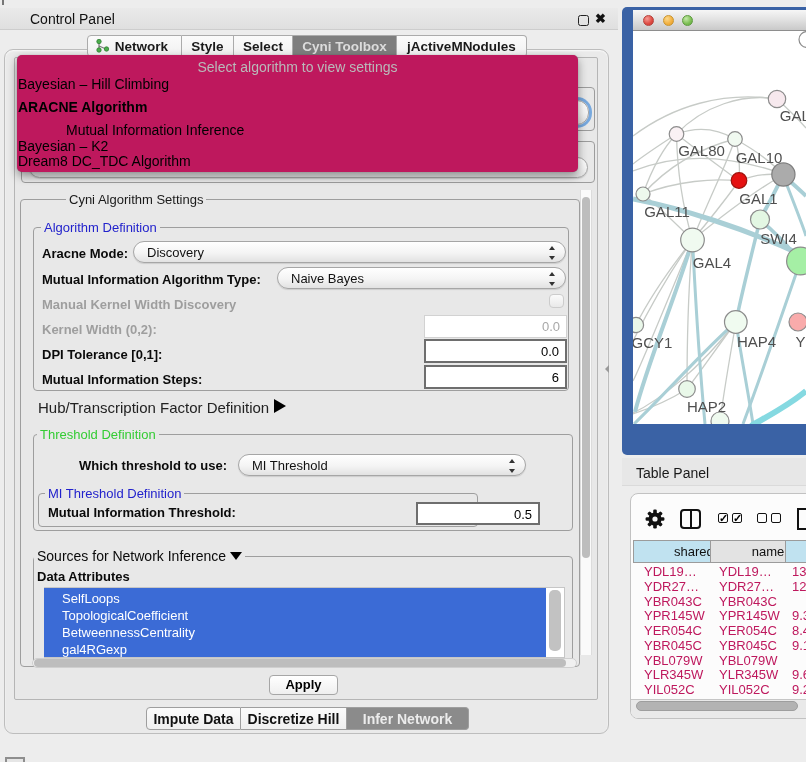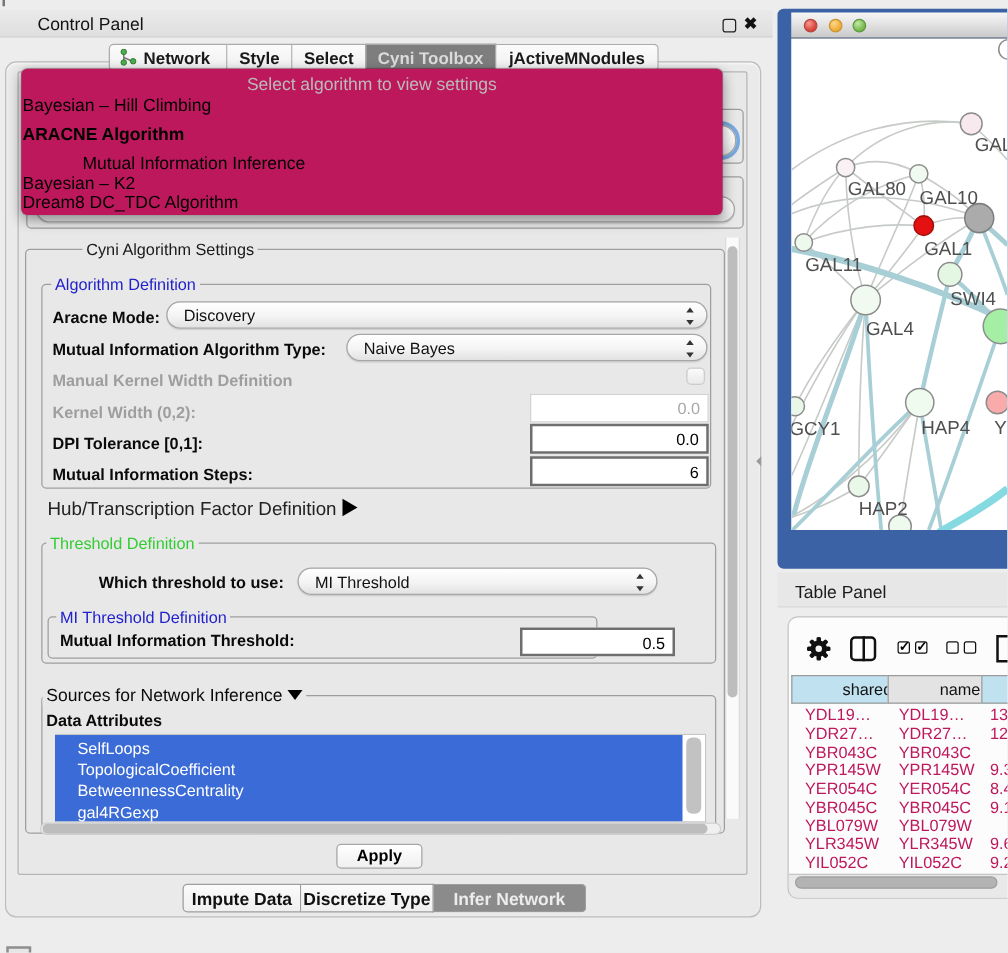--- a/index.html
+++ b/index.html
@@ -98,21 +98,21 @@
 <div class="lbl" style="left:42px;top:246px;">Aracne Mode:</div>
 <div class="combo" style="left:133px;top:241px;width:433px;">
     <span class="ct">Discovery</span>
     <span class="arrows"></span>
   </div>
 <div class="lbl" style="left:42px;top:272px;">Mutual Information Algorithm Type:</div>
 <div class="combo" style="left:277px;top:267px;width:289px;">
     <span class="ct">Naive Bayes</span>
     <span class="arrows"></span>
   </div>
-<div class="lbl dis" style="left:42px;top:297px;">Manual Kernel Width Definition</div>
+<div class="lbl dis" style="left:42px;top:297px;">Manual Kernel Width Discovery</div>
 <div class="abs" style="left:549px;top:294px;width:15px;height:14px;background:linear-gradient(#FBFBFB,#E9E9E9);border:1px solid #CCC;border-radius:4px;"></div>
 <div class="lbl dis" style="left:42px;top:322px;">Kernel Width (0,2):</div>
 <div class="inp" style="left:424px;top:315px;width:143px;height:23px;border:1px solid #D2D2D2;color:#A8A8A8;">0.0</div>
 <div class="lbl" style="left:42px;top:347px;">DPI Tolerance [0,1]:</div>
 <div class="inp" style="left:424px;top:339px;width:143px;height:24px;border:2px solid #6E6E6E;">0.0</div>
 <div class="lbl" style="left:42px;top:372px;">Mutual Information Steps:</div>
 <div class="inp" style="left:424px;top:365px;width:143px;height:24px;border:2px solid #6E6E6E;">6</div>
 
 <div class="abs" style="left:38px;top:399px;font-size:15px;color:#222;">Hub/Transcription Factor Definition</div>
 <div class="abs" style="left:274px;top:399px;width:0;height:0;border-left:12px solid #000;border-top:7.5px solid transparent;border-bottom:7.5px solid transparent;"></div>
@@ -139,21 +139,21 @@
 <div class="abs" style="left:44px;top:588px;width:502px;height:69px;background:#3B6BD6;"></div>
 <div class="abs" style="left:62px;top:590px;font-size:13px;color:#FFF;line-height:17px;">SelfLoops<br>TopologicalCoefficient<br>BetweennessCentrality<br>gal4RGexp</div>
 <div class="thumb" style="left:549px;top:590px;width:12px;height:61px;background:#C2C2C2;"></div>
 
 <div class="abs" style="left:32px;top:658px;width:545px;height:10px;background:#F0F0F0;border:1px solid #CFCFCF;border-radius:5px;"></div>
 <div class="thumb" style="left:34px;top:659px;width:532px;height:8px;background:#BDBDBD;"></div>
 
 <div class="abs" id="apply">Apply</div>
 
 <div class="btab" style="left:146px;width:95px;border-left:1px solid #9E9E9E;border-radius:4px 0 0 4px;">Impute Data</div>
-<div class="btab" style="left:241px;width:106px;">Discretize Type</div>
+<div class="btab" style="left:241px;width:106px;">Discretize Hill</div>
 <div class="btab" style="left:347px;width:122px;background:#8B8B8B;color:#ECECEC;border-radius:0 4px 4px 0;">Infer Network</div>
 
 <div class="abs" id="dd">
   <div class="hd">Select algorithm to view settings</div>
   <div class="it" style="top:20.5px;">Bayesian – Hill Climbing</div>
   <div class="it" style="top:44px;font-weight:bold;text-align:right;">ARACNE Algorithm</div>
   <div class="it" style="top:67px;padding-left:48px;">Mutual Information Inference</div>
   <div class="it" style="top:82.5px;">Bayesian – K2</div>
   <div class="it" style="top:98px;">Dream8 DC_TDC Algorithm</div>
 </div>

